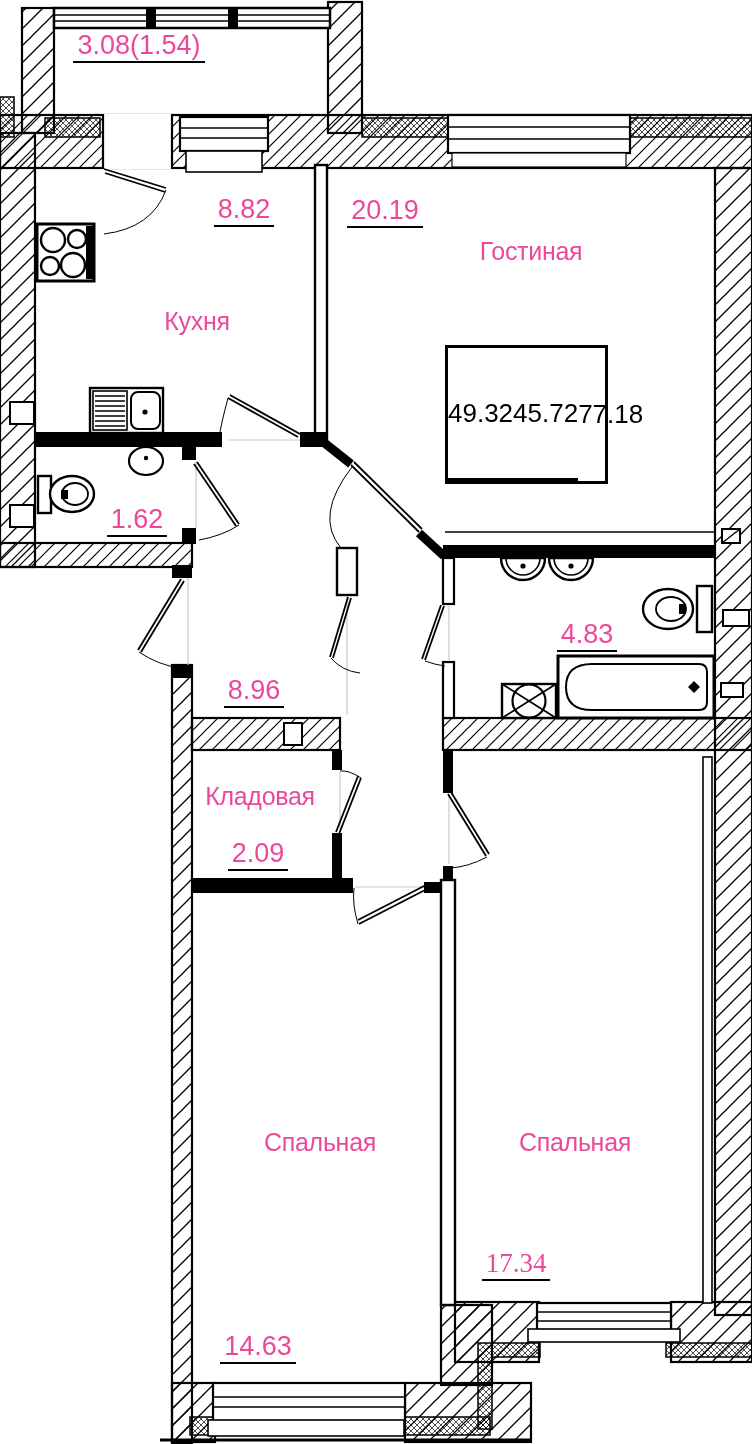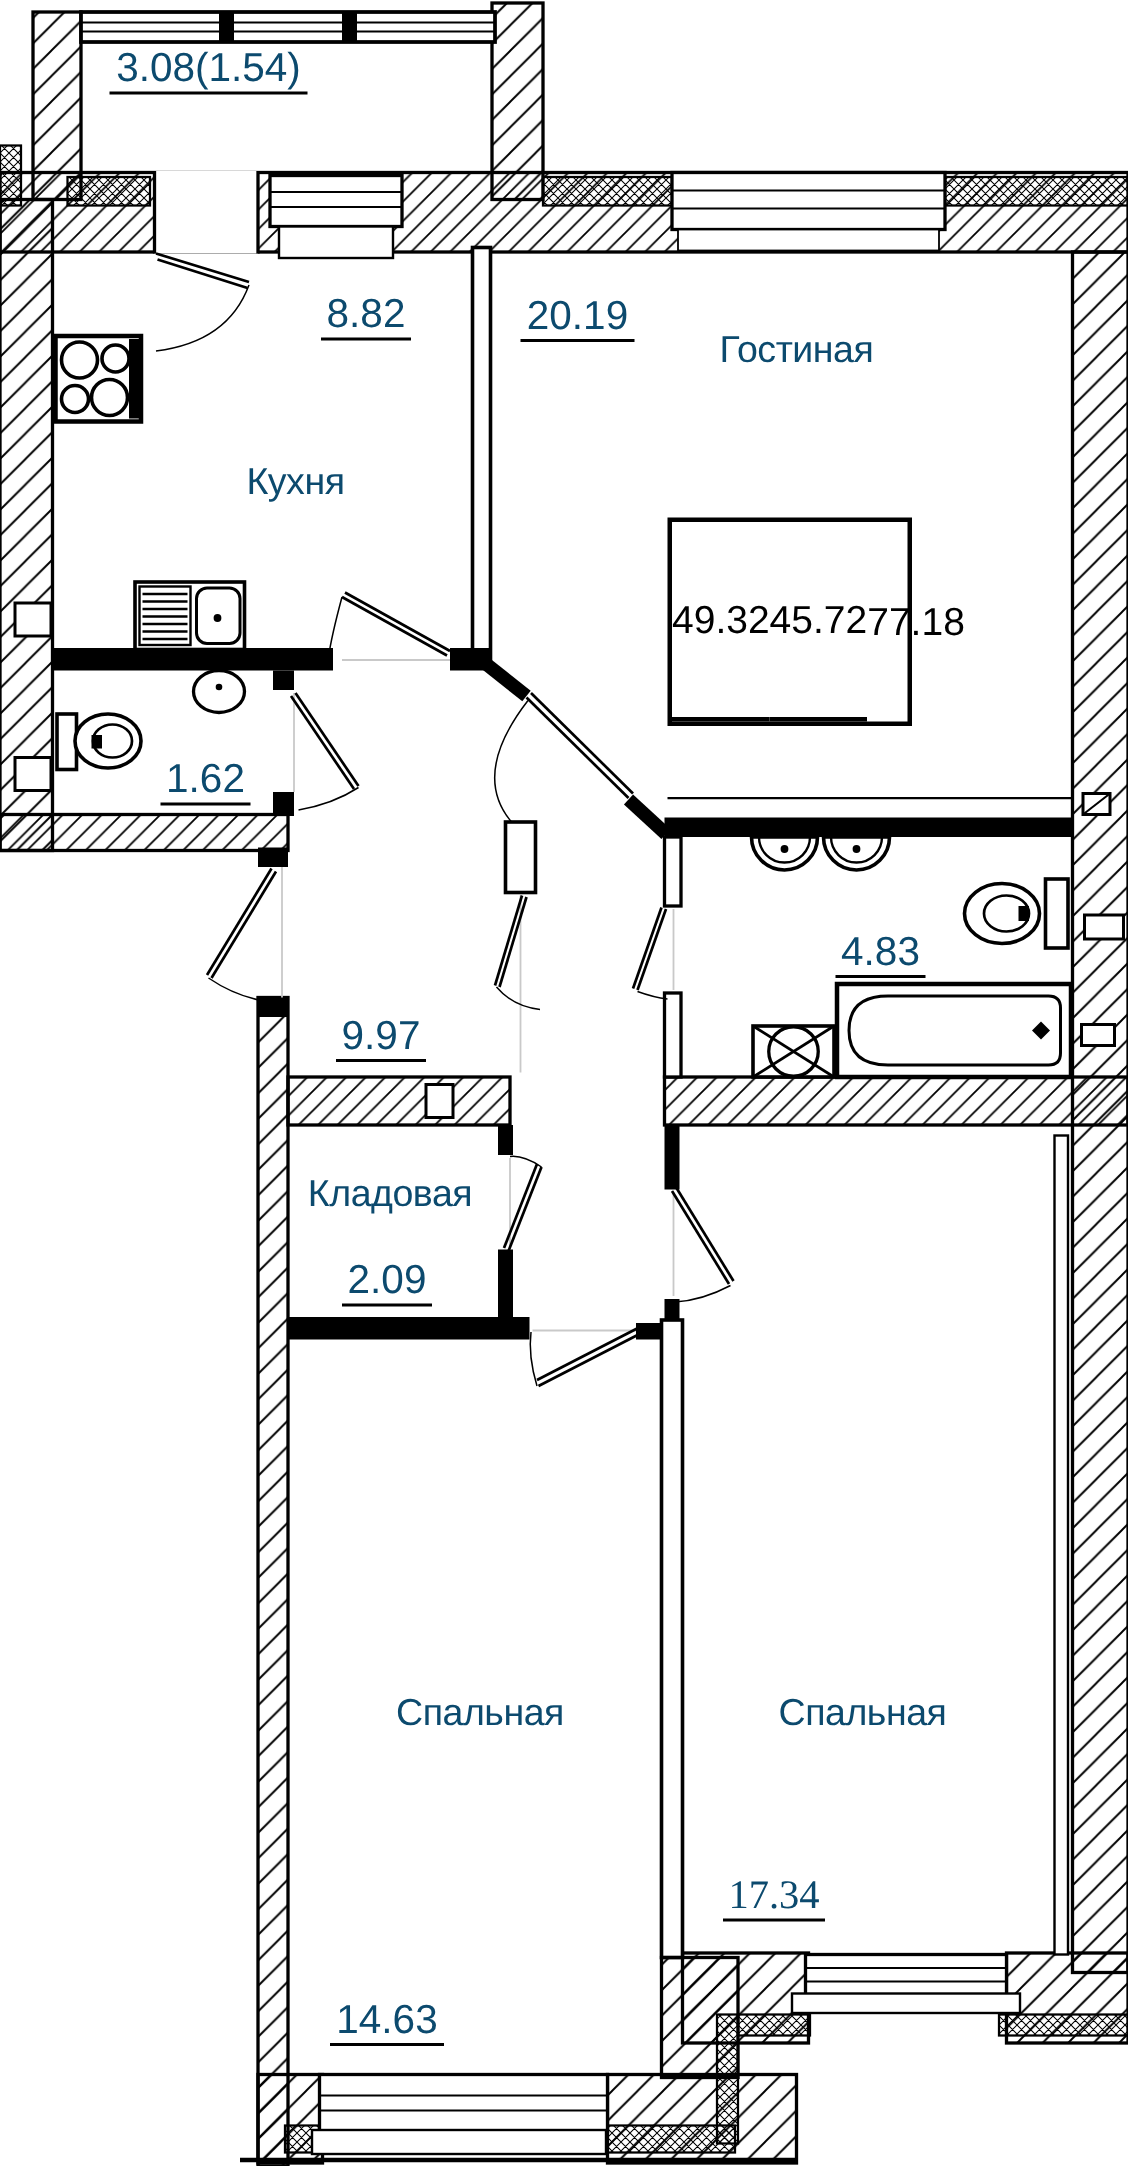--- a/index.html
+++ b/index.html
@@ -1,20 +1,20 @@
 <!DOCTYPE html>
 <html><head>
 <meta charset="utf-8">
 <style>
   html,body{margin:0;padding:0;background:#fff;}
   .plan{position:relative;width:752px;height:1444px;background:#fff;overflow:hidden;
         font-family:"Liberation Sans",sans-serif;color:#000;}
   .plan svg{position:absolute;left:0;top:0;}
   .lbl{position:absolute;text-align:center;white-space:nowrap;
-       font-family:"Liberation Sans",sans-serif;color:#0c4a6e;}
+       font-family:"Liberation Sans",sans-serif;color:#ec4899;}
   .num{font-size:27px;line-height:1.05;}
   .name{font-size:25px;line-height:1.05;letter-spacing:-0.3px;}
   .u{display:inline-block;border-bottom:2.5px solid #000;padding:0 4px 2px;}
   
   .itable{position:absolute;left:445px;top:345px;width:163px;height:139px;
           background:#fff;border:3.5px solid #000;box-sizing:border-box;display:flex;}
   .itable .lcol{width:72px;border-right:3.5px solid #000;box-sizing:border-box;
           display:flex;align-items:center;justify-content:center;font-size:26px;}
   .itable .rcol{flex:1;display:flex;}
   .itable .rcell{flex:1;display:flex;align-items:center;justify-content:center;
@@ -299,25 +299,25 @@
     <circle cx="529" cy="701" r="16.5" fill="none" stroke="#000" stroke-width="2.2"></circle>
   </g>
 </svg>
 
   <div class="lbl num" style="left:59px;top:31px;width:160px;"><span class="u">3.08(1.54)</span></div>
 
   <div class="lbl num" style="left:184px;top:195px;width:120px;"><span class="u">8.82</span></div>
   <div class="lbl name" style="left:137px;top:308px;width:120px;"><span>Кухня</span></div>
 
   <div class="lbl num" style="left:325px;top:196px;width:120px;"><span class="u">20.19</span></div>
-  <div class="lbl name" style="left:451px;top:220px;width:160px;"><span>Гостиная</span></div>
+  <div class="lbl name" style="left:451px;top:238px;width:160px;"><span>Гостиная</span></div>
 
   <div class="lbl num" style="left:77px;top:505px;width:120px;"><span class="u">1.62</span></div>
 
-  <div class="lbl num" style="left:194px;top:676px;width:120px;"><span class="u">9.97</span></div>
+  <div class="lbl num" style="left:194px;top:676px;width:120px;"><span class="u">8.96</span></div>
 
   <div class="lbl num" style="left:527px;top:620px;width:120px;"><span class="u">4.83</span></div>
 
   <div class="lbl name" style="left:180px;top:783px;width:160px;"><span>Кладовая</span></div>
   <div class="lbl num" style="left:198px;top:839px;width:120px;"><span class="u">2.09</span></div>
 
   <div class="lbl name" style="left:240px;top:1129px;width:160px;"><span>Спальная</span></div>
   <div class="lbl num" style="left:198px;top:1332px;width:120px;"><span class="u">14.63</span></div>
 
   <div class="lbl name" style="left:495px;top:1129px;width:160px;"><span>Спальная</span></div>

